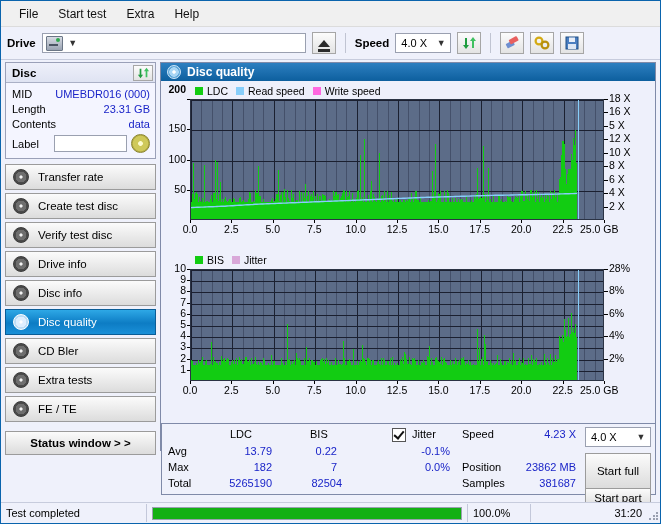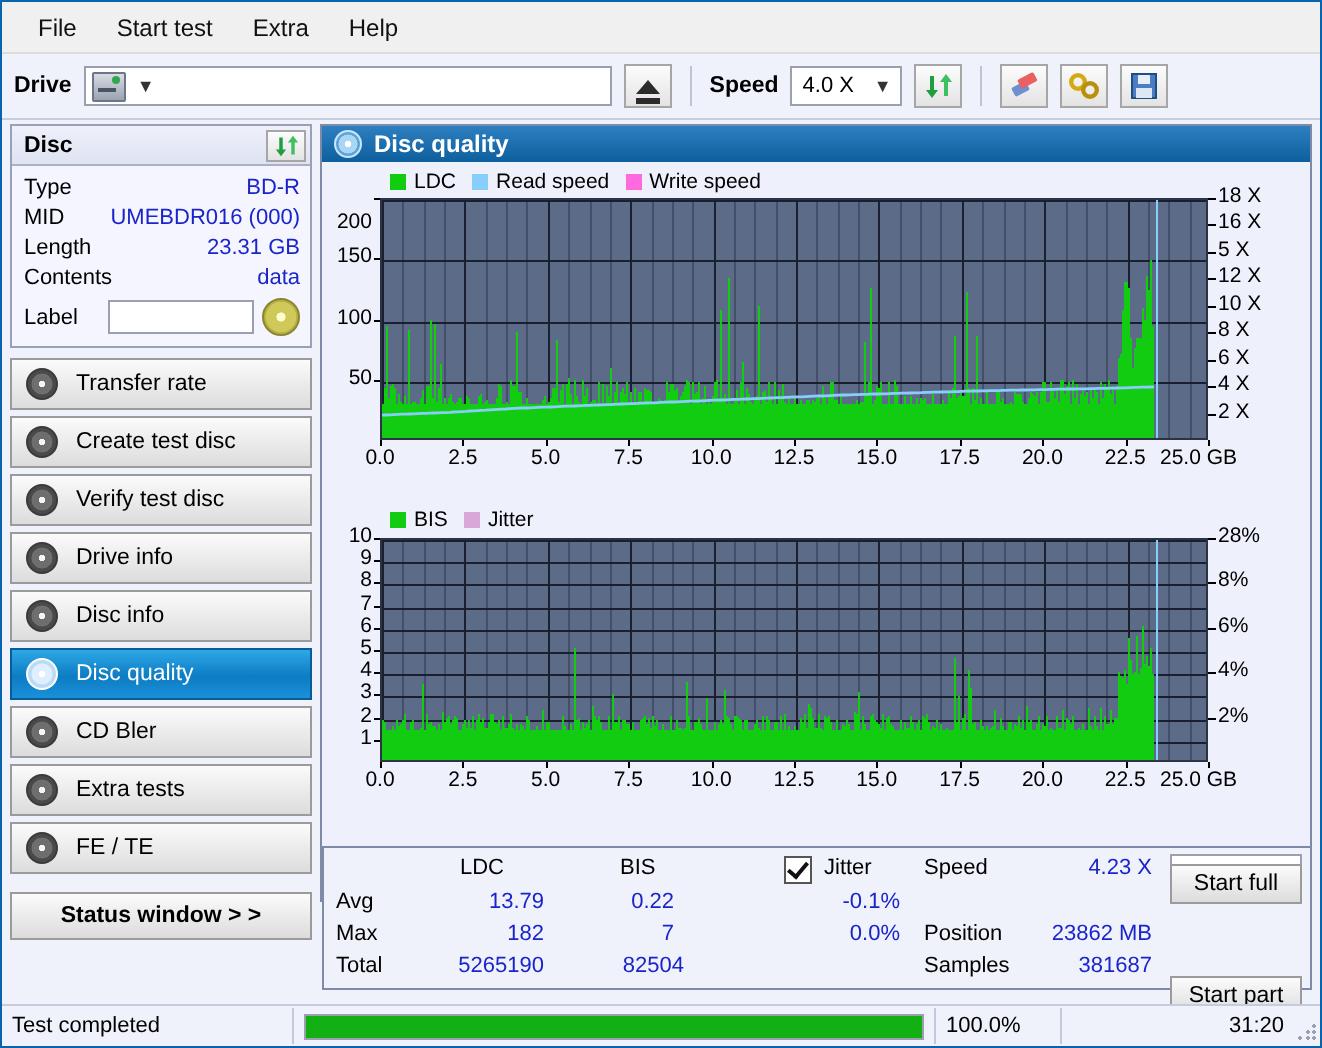--- a/index.html
+++ b/index.html
@@ -205,24 +205,20 @@
         <div class="disc-hd">
           <span class="t">Disc</span>
           <span class="tbtn" style="width:20px;height:16px">
             <svg width="13" height="12" viewBox="0 0 15 14">
               <path d="M3 2 L3 9 L1 9 L4 13 L7 9 L5 9 L5 2 Z" fill="#1f9d3f"></path>
               <path d="M12 12 L12 5 L14 5 L11 1 L8 5 L10 5 L10 12 Z" fill="#3fc060"></path>
             </svg>
           </span>
         </div>
         <div class="disc-rows">
-          <div class="drow">
-            <span class="k">Type</span>
-            <span class="v">BD-R</span>
-          </div>
           <div class="drow">
             <span class="k">MID</span>
             <span class="v">UMEBDR016 (000)</span>
           </div>
           <div class="drow">
             <span class="k">Length</span>
             <span class="v">23.31 GB</span>
           </div>
           <div class="drow">
             <span class="k">Contents</span>
@@ -735,21 +731,21 @@
                   <path d="M0.0 107.6 L2.0 107.5 L4.0 107.4 L6.0 107.3 L8.0 107.2 L10.0 107.1 L12.0 107.1 L14.0 107.0 L16.0 106.9 L18.0 106.8 L20.0 106.7 L22.0 106.7 L24.0 106.6 L26.0 106.5 L28.0 106.4 L30.0 106.3 L32.0 106.3 L34.0 106.2 L36.0 106.0 L38.0 105.9 L40.0 105.8 L42.0 105.7 L44.0 105.5 L46.0 105.4 L48.0 105.3 L50.0 105.2 L52.0 105.1 L54.0 104.9 L56.0 104.8 L58.0 104.7 L60.0 104.6 L62.0 104.5 L64.0 104.3 L66.0 104.2 L68.0 104.1 L70.0 104.0 L72.0 104.0 L74.0 103.9 L76.0 103.8 L78.0 103.7 L80.0 103.6 L82.0 103.6 L84.0 103.5 L86.0 103.4 L88.0 103.3 L90.0 103.2 L92.0 103.1 L94.0 103.1 L96.0 103.0 L98.0 102.9 L100.0 102.8 L102.0 102.7 L104.0 102.7 L106.0 102.6 L108.0 102.5 L110.0 102.4 L112.0 102.3 L114.0 102.3 L116.0 102.2 L118.0 102.1 L120.0 102.0 L122.0 101.9 L124.0 101.8 L126.0 101.8 L128.0 101.7 L130.0 101.6 L132.0 101.5 L134.0 101.4 L136.0 101.4 L138.0 101.3 L140.0 101.2 L142.0 101.1 L144.0 101.0 L146.0 101.0 L148.0 100.9 L150.0 100.8 L152.0 100.7 L154.0 100.6 L156.0 100.6 L158.0 100.5 L160.0 100.4 L162.0 100.3 L164.0 100.2 L166.0 100.1 L168.0 100.1 L170.0 100.0 L172.0 99.9 L174.0 99.8 L176.0 99.7 L178.0 99.7 L180.0 99.6 L182.0 99.5 L184.0 99.4 L186.0 99.3 L188.0 99.3 L190.0 99.2 L192.0 99.1 L194.0 99.0 L196.0 98.9 L198.0 98.8 L200.0 98.8 L202.0 98.7 L204.0 98.6 L206.0 98.5 L208.0 98.4 L210.0 98.4 L212.0 98.3 L214.0 98.2 L216.0 98.1 L218.0 98.0 L220.0 98.0 L222.0 97.9 L224.0 97.8 L226.0 97.7 L228.0 97.6 L230.0 97.5 L232.0 97.5 L234.0 97.4 L236.0 97.3 L238.0 97.3 L240.0 97.2 L242.0 97.2 L244.0 97.1 L246.0 97.0 L248.0 97.0 L250.0 96.9 L252.0 96.9 L254.0 96.8 L256.0 96.7 L258.0 96.7 L260.0 96.6 L262.0 96.6 L264.0 96.5 L266.0 96.4 L268.0 96.4 L270.0 96.3 L272.0 96.2 L274.0 96.2 L276.0 96.1 L278.0 96.1 L280.0 96.0 L282.0 95.9 L284.0 95.9 L286.0 95.8 L288.0 95.8 L290.0 95.7 L292.0 95.6 L294.0 95.6 L296.0 95.5 L298.0 95.5 L300.0 95.4 L302.0 95.4 L304.0 95.3 L306.0 95.3 L308.0 95.3 L310.0 95.2 L312.0 95.2 L314.0 95.1 L316.0 95.1 L318.0 95.1 L320.0 95.0 L322.0 95.0 L324.0 94.9 L326.0 94.9 L328.0 94.8 L330.0 94.8 L332.0 94.8 L334.0 94.7 L336.0 94.7 L338.0 94.6 L340.0 94.6 L342.0 94.6 L344.0 94.5 L346.0 94.5 L348.0 94.4 L350.0 94.4 L352.0 94.4 L354.0 94.3 L356.0 94.3 L358.0 94.2 L360.0 94.2 L362.0 94.2 L364.0 94.1 L366.0 94.1 L368.0 94.0 L370.0 93.9 L372.0 93.9 L374.0 93.8 L376.0 93.7 L378.0 93.7 L380.0 93.6 L382.0 93.6 L384.0 93.5 L386.0 93.4 " fill="none" stroke="#87cefa" stroke-width="1.4"></path>
                 </svg>
                 <div style="position: absolute; top: 0px; bottom: 0px; width: 1px; background: rgb(135, 206, 250); left: 386.676px;"></div>
               </div>
               <span class="ytick" style="left: -5px; width: 30px; top: 101.75px;">50</span>
               <span class="tickmark" style="left: 26px; top: 109px; width: 3px; height: 1px;"></span>
               <span class="ytick" style="left: -5px; width: 30px; top: 71.5px;">100</span>
               <span class="tickmark" style="left: 26px; top: 79px; width: 3px; height: 1px;"></span>
               <span class="ytick" style="left: -5px; width: 30px; top: 41.25px;">150</span>
               <span class="tickmark" style="left: 26px; top: 48px; width: 3px; height: 1px;"></span>
-              <span class="ytick" style="left: -5px; width: 30px; top: 24px;">200</span>
+              <span class="ytick" style="left: -5px; width: 30px; top: 2px; font-weight: bold;">200</span>
               <span class="tickmark" style="left: 26px; top: 18px; width: 3px; height: 1px;"></span>
               <span class="rtick" style="left: 448px; top: 118.556px;">2 X</span>
               <span class="tickmark" style="left: 443px; top: 126px; width: 4px; height: 1px;"></span>
               <span class="rtick" style="left: 448px; top: 105.111px;">4 X</span>
               <span class="tickmark" style="left: 443px; top: 112px; width: 4px; height: 1px;"></span>
               <span class="rtick" style="left: 448px; top: 91.6667px;">6 X</span>
               <span class="tickmark" style="left: 443px; top: 99px; width: 4px; height: 1px;"></span>
               <span class="rtick" style="left: 448px; top: 78.2222px;">8 X</span>
               <span class="tickmark" style="left: 443px; top: 85px; width: 4px; height: 1px;"></span>
               <span class="rtick" style="left: 448px; top: 64.7778px;">10 X</span>
@@ -1321,21 +1317,21 @@
     <span class="st" style="left:300px;top:37px;">Position</span>
     <span class="st" style="left:300px;top:53px;">Samples</span>
     <span class="st stv" style="left:352px;top:4px;width:62px;text-align:right;">4.23 X</span>
     <span class="st stv" style="left:352px;top:37px;width:62px;text-align:right;">23862 MB</span>
     <span class="st stv" style="left:352px;top:53px;width:62px;text-align:right;">381687</span>
 
     <div class="combo" style="position:absolute;left:423px;top:3px;width:66px;">
       <span class="cbtxt">4.0 X</span>
       <span class="caret">▼</span>
     </div>
-    <div class="btn" style="position:absolute;left:423px;top:8px;width:66px;height:20px;">Start full</div>
+    <div class="btn" style="position:absolute;left:423px;top:29px;width:66px;height:36px;">Start full</div>
     <div class="btn" style="position:absolute;left:423px;top:48px;width:66px;height:20px;margin-top:16px;">Start part</div>
   </div>
 
   <div class="statusbar">
     <span class="sb-cell" style="width:146px;">Test completed</span>
     <span class="progress">
         <i id="progfill" style="width: 100%;"></i>
       </span>
     <span class="sb-cell" style="width:64px;border-left:1px solid #c3c8da;">100.0%</span>
     <span class="sb-cell" style="flex:1;justify-content:flex-end;padding-right:18px;border-right:none;">31:20</span>

